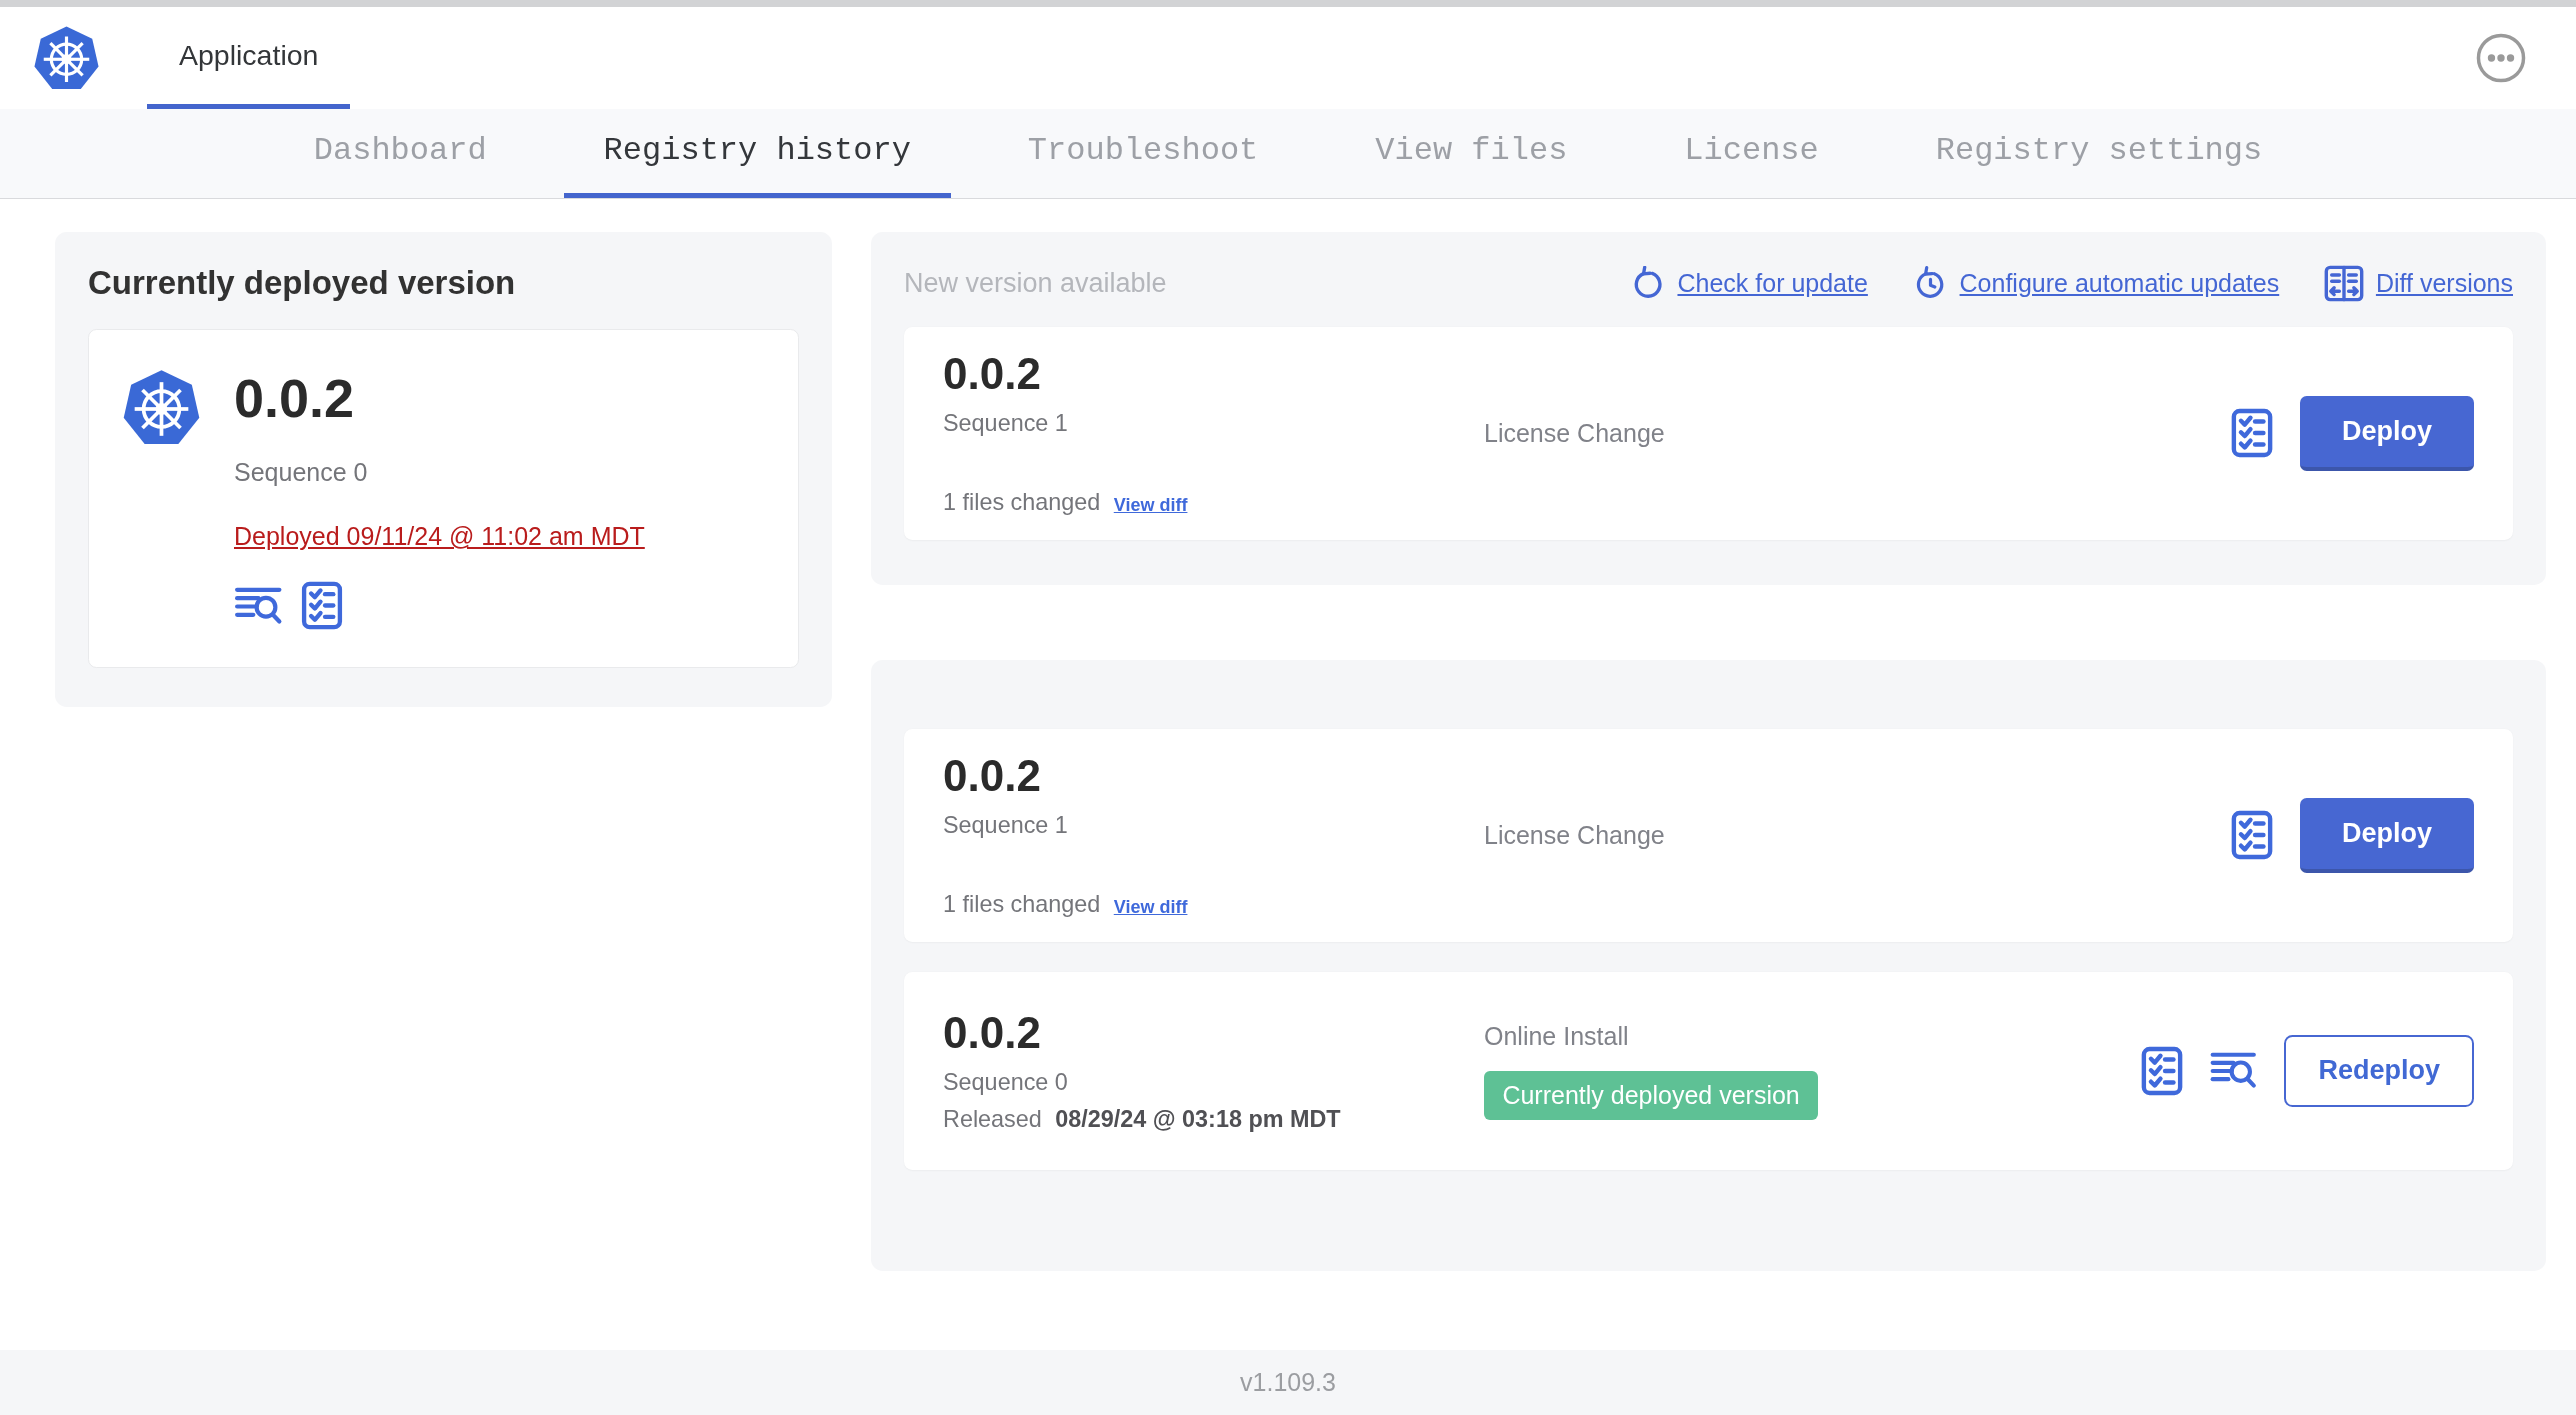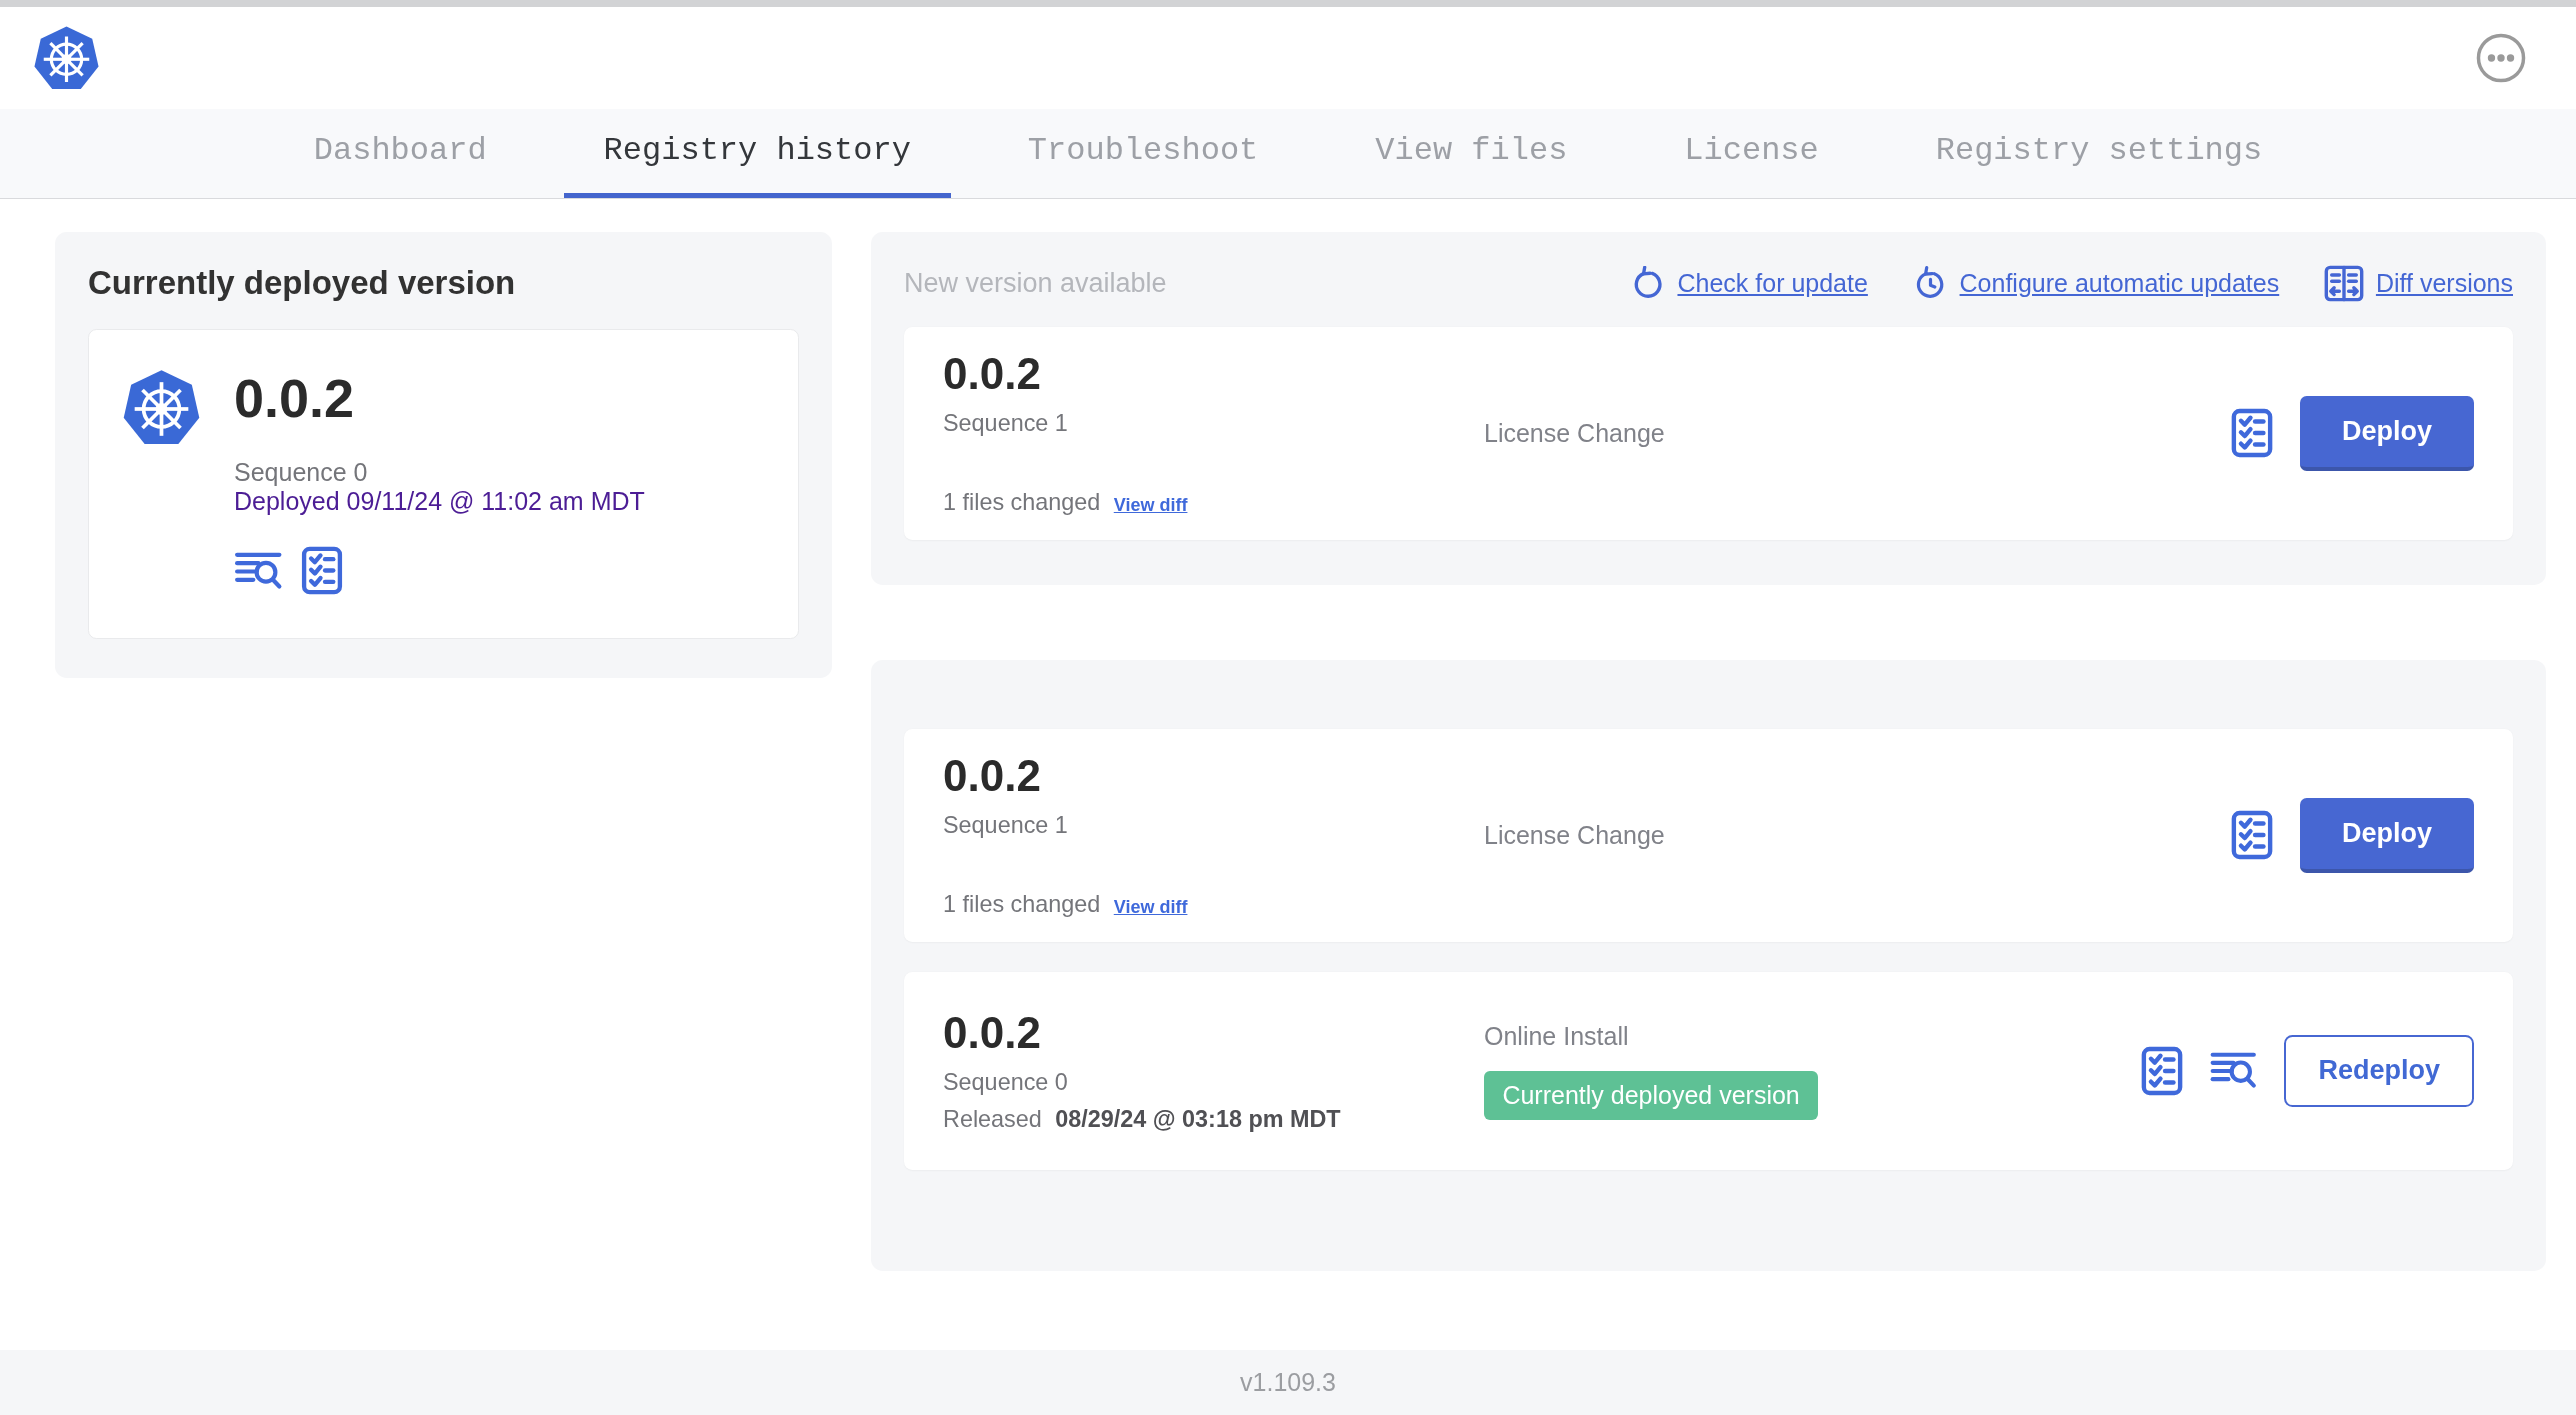--- a/index.html
+++ b/index.html
@@ -52,21 +52,21 @@
   .deployed-title { font-size:33px; font-weight:700; color:#323232; }
   .deployed-card {
     margin-top:27px; background:#ffffff; border:0.8px solid #e9eaec;
     border-radius:8.4px; padding:35px 33px 37px; min-height:310px;
     display:flex; align-items:flex-start;
   }
   .deployed-card .k8s-logo svg { width:79px; height:85px; }
   .deployed-info { margin-left:33px; }
   .deployed-version { font-size:54px; font-weight:700; color:#2b2b2b; line-height:1.05; margin-top:5px; }
   .deployed-seq { margin-top:32px; font-size:25px; color:#74757a; }
-  .deployed-date { font-size:25px; color:#4c1d95; }
+  .deployed-date { margin-top:35px; font-size:25px; color:#b91c1c;text-decoration:underline; }
   .deployed-icons { margin-top:30px; display:flex; align-items:center; gap:18.4px; }
   .icon-btn { background:none; border:none; cursor:pointer; color:#3f69db; padding:0; }
   .icon-logs svg { width:49px; height:40px; display:block; }
   .icon-checklist svg { width:42px; height:49px; display:block; }
 
   
   .right-col { flex:1; display:flex; flex-direction:column; gap:75px; }
 
   .card-head { display:flex; align-items:center; }
   .new-version-panel { padding:33px 33px 39px; min-height:353px; }
@@ -154,20 +154,23 @@
             <line x1="50" y1="55" x2="14" y2="55"></line>
             <line x1="50" y1="55" x2="86" y2="55"></line>
             <line x1="50" y1="55" x2="24.5" y2="29.5"></line>
             <line x1="50" y1="55" x2="75.5" y2="29.5"></line>
             <line x1="50" y1="55" x2="24.5" y2="80.5"></line>
             <line x1="50" y1="55" x2="75.5" y2="80.5"></line>
           </g>
           <circle cx="50" cy="55" r="8" fill="#ffffff"></circle>
         </svg>
       </span>
+  </div>
+  <div class="app-tab">
+    <span class="app-tab-label">Application</span>
   </div>
   <div class="header-spacer"></div>
   <button class="menu-btn">
     <span><svg viewBox="0 0 24 24" fill="none">
           <circle cx="12" cy="12" r="10.4" stroke="currentColor" stroke-width="1.6"></circle>
           <circle cx="7.6" cy="12" r="1.7" fill="currentColor"></circle>
           <circle cx="12" cy="12" r="1.7" fill="currentColor"></circle>
           <circle cx="16.4" cy="12" r="1.7" fill="currentColor"></circle>
         </svg></span>
   </button>

